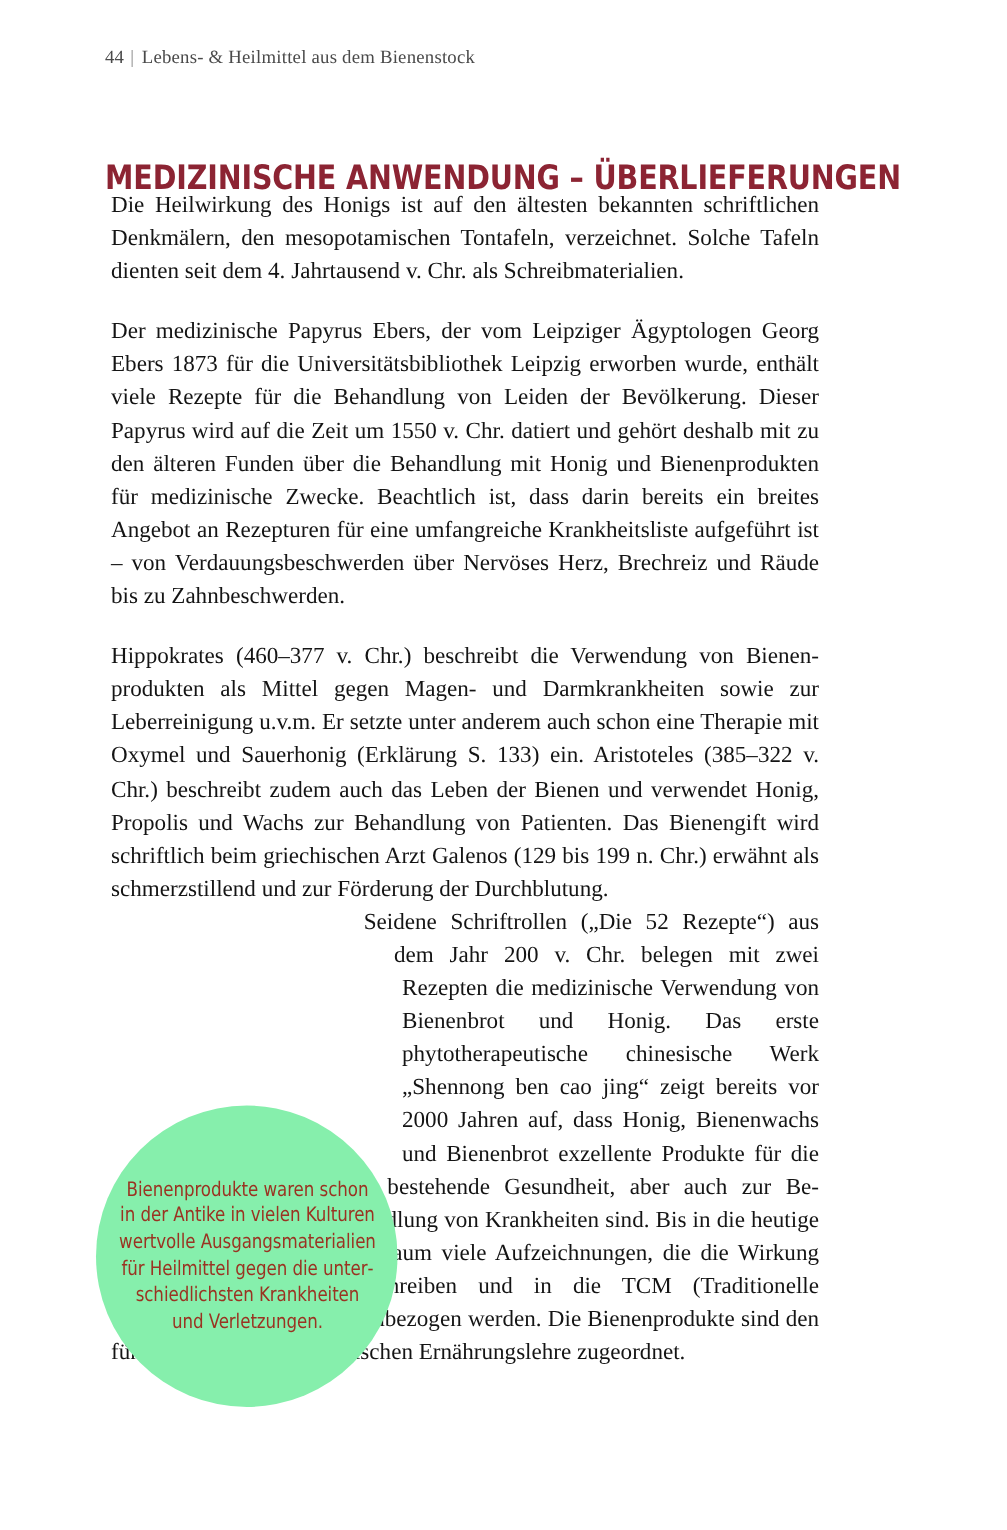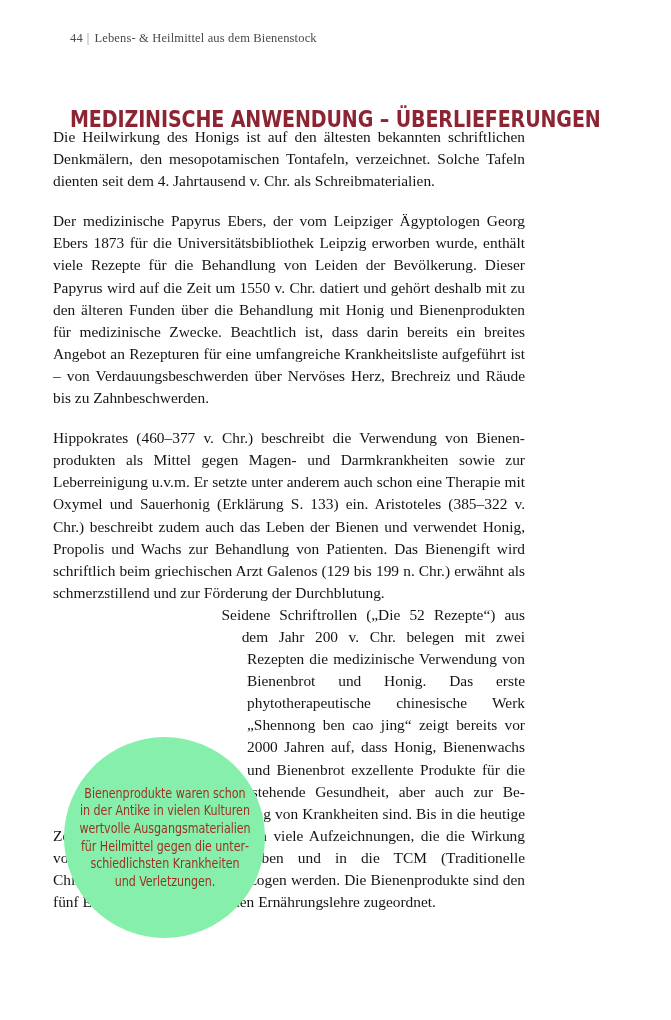--- a/index.html
+++ b/index.html
@@ -54,21 +54,21 @@
     letter-spacing: -0.1px;
     color: #8c2433;
     white-space: nowrap;
     transform: scaleX(0.94);
     transform-origin: left center;
   }
 
   
   .text-column {
     position: absolute;
-    left: 53px;
+    left: 74px;
     top: 126px;
     width: 472px;
   }
 
   p.para {
     margin: 0 0 0 0;
     font-family: "Liberation Serif", serif;
     font-size: 15.4px;
     line-height: 22.1px;
     text-align: justify;

